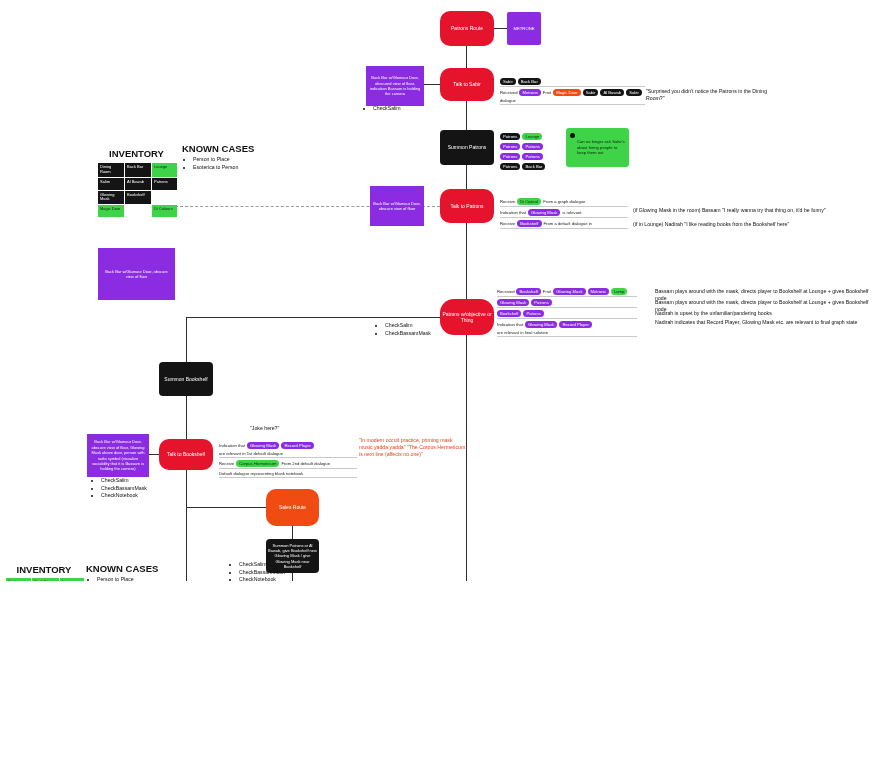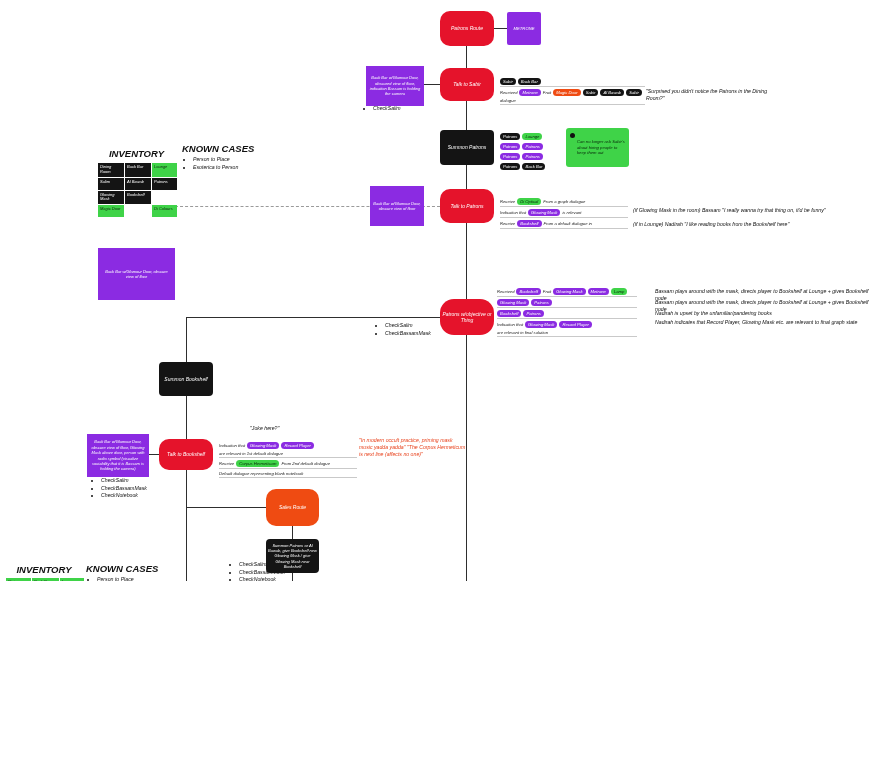--- a/index.html
+++ b/index.html
@@ -1,16 +1,16 @@
 <!DOCTYPE html>
 <html><head>
 <meta charset="utf-8">
 <style>
   html,body{margin:0;padding:0;background:#ffffff;font-family:"Liberation Sans",sans-serif;}
-  #canvas{position:relative;width:877px;height:581px;background:#fff;overflow:hidden;font-style:italic;}
+  #canvas{position:relative;width:877px;height:581px;background:#fff;overflow:hidden;}
 
   .line{position:absolute;background:#2e2e2e;}
   .dashed{position:absolute;height:0;border-top:1px dashed #9a9a9a;background:none;}
 
   .node{position:absolute;display:flex;align-items:center;justify-content:center;
         text-align:center;color:#fff;font-size:5px;line-height:1.3;padding:2px;
         box-sizing:border-box;z-index:3;}
   .node.red{background:#e5132b;border-radius:10px;}
   .node.orange{background:#ef4b12;border-radius:10px;}
   .node.black{background:#141414;border-radius:4px;}

